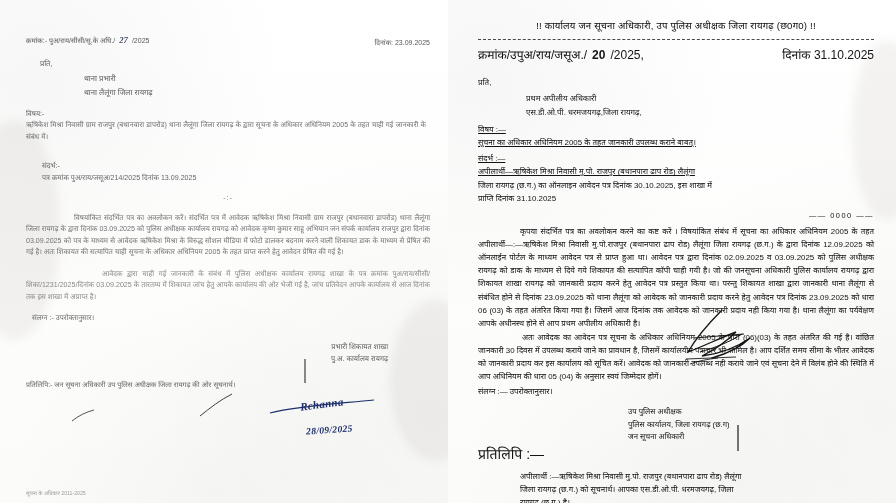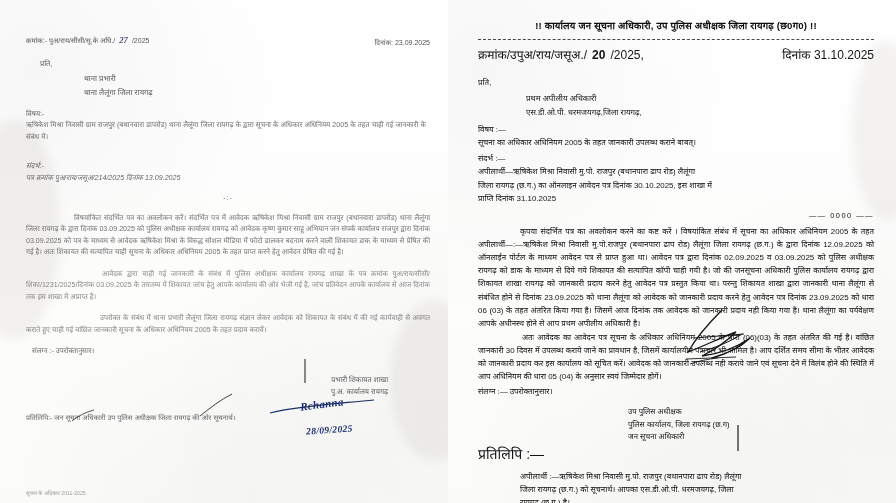--- a/index.html
+++ b/index.html
@@ -49,21 +49,21 @@
 
   .content {
     position: absolute;
     inset: 0;
     padding: 0;
   }
 
   
   .hd-title {
     text-align: center;
-    font-weight: 700;
+    font-weight: 400;
     letter-spacing: 0.2px;
   }
   .rowline { display: flex; justify-content: space-between; align-items: flex-end; }
   .labelled { display: flex; flex-direction: column; }
   .labelled .lbl { flex: 0 0 auto; }
   .labelled .val { flex: 1 1 auto; }
   .para { text-align: justify; }
   .nowrap { white-space: nowrap; }
 
   
@@ -89,21 +89,21 @@
     font-weight: 700;
     color: #24304e;
     font-size: 8.6px;
     padding: 0 4px;
   }
   .left .prati { color: #3f3f3f; margin: 4px 0 2px 14px; font-size: 7.4px; }
   .left .addr { margin-left: 58px; color: #3a3a3a; font-size: 7.6px; line-height: 1.85; }
   .left .vsy { margin: 9px 0 0 0; }
   .left .vsy .lbl { width: 58px; color: #4a4a4a; }
   .left .vsy .val { color: #5a5a5a; padding-right: 4px; }
-  .left .ref { margin: 8px 0 0 0; font-style: italic; }
+  .left .ref { margin: 8px 0 0 16px; }
   .left .ref .lbl { width: 58px; color: #4a4a4a; }
   .left .ref .val { color: #4f4f4f; }
   .left .dash { text-align: center; color: #6a6a6a; margin: 9px 0 8px 0; letter-spacing: 1px; }
   .left .para { margin: 0 0 10px 0; color: #5f5f5f; }
   .left .para.p1 { text-indent: 48px; }
   .left .para.p2 { text-indent: 76px; opacity: 0.84; }
   .left .para.p3 { text-indent: 74px; opacity: 0.88; }
   .left .sanlagn { margin: 8px 0 0 6px; color: #565656; }
   .left .sig-wrap { margin-top: 16px; text-align: right; padding-right: 42px; }
   .left .sig-wrap .ln { color: #3d3d3d; font-size: 7.2px; line-height: 1.7; }
@@ -135,21 +135,21 @@
   .right .rule {
     height: 0;
     border-top: 1.1px dashed #2a2a2a;
     margin: 0 0 6px 0;
     opacity: 0.85;
   }
   .right .krm-row { font-size: 12px; margin-bottom: 10px; }
   .right .krm-row .num { font-weight: 700; padding: 0 5px; }
   .right .prati { font-size: 8.0px; margin-bottom: 3px; }
   .right .addr { margin-left: 48px; line-height: 1.75; font-size: 8.0px; }
-  .right .vsy, .right .ref { margin-top: 3px; }
+  .right .vsy, .right .ref { margin-top: 3px; text-decoration: underline; }
   .right .vsy .lbl, .right .ref .lbl { width: 48px; }
   .right .ref .val { }
   .right .dash { text-align: right; margin: 5px 0 3px 0; letter-spacing: 1.5px; font-size: 7.4px; }
   .right .para { margin: 0 0 1px 0; }
   .right .para.q1 { text-indent: 42px; }
   .right .para.q2 { text-indent: 44px; }
   .right .sanlagn { margin-top: 2px; }
   .right .sig-wrap { margin-top: 8px; padding-left: 150px; }
   .right .sig-wrap .ln { line-height: 1.6; font-size: 7.7px; }
   .right .pratilipi-hd { font-size: 14px; }
@@ -196,21 +196,20 @@
 
       <div class="labelled ref">
         <div class="lbl">संदर्भ:-</div>
         <div class="val">पत्र क्रमांक पुअ/राय/जसूअ/214/2025 दिनांक 13.09.2025</div>
       </div>
 
       <div class="dash">-:-</div>
 
       <div class="para p1">विषयांकित संदर्भित पत्र का अवलोकन करें। संदर्भित पत्र में आवेदक ऋषिकेश मिश्रा निवासी ग्राम राजपुर (बथानवारा डापरोड) थाना लैलूंगा जिला रायगढ़ के द्वारा दिनांक 03.09.2025 को पुलिस अधीक्षक कार्यालय रायगढ़ को आवेदक कृष्ण कुमार साहू अभियान जन संपर्क कार्यालय राजपुर द्वारा दिनांक 03.09.2025 को पत्र के माध्यम से आवेदक ऋषिकेश मिश्रा के विरुद्ध सोशल मीडिया में फोटो डालकर बदनाम करने वाली शिकायत डाक के माध्यम से प्रेषित की गई है। अतः शिकायत की सत्यापित चाही सूचना के अधिकार अधिनियम 2005 के तहत प्राप्त करने हेतु आवेदन प्रेषित की गई है।</div>
       <div class="para p2">आवेदक द्वारा चाही गई जानकारी के संबंध में पुलिस अधीक्षक कार्यालय रायगढ़ शाखा के पत्र क्रमांक पुअ/राय/सीसी/शिका/1231/2025/दिनांक 03.09.2025 के तारतम्य में शिकायत जांच हेतु आपके कार्यालय की ओर भेजी गई है, जांच प्रतिवेदन आपके कार्यालय से आज दिनांक तक इस शाखा में अप्राप्त है।</div>
-      <div class="para p3">उपरोक्त के संबंध में थाना प्रभारी लैलूंगा जिला रायगढ़ संज्ञान लेकर आवेदक को शिकायत के संबंध में की गई कार्यवाही से अवगत कराते हुए चाही गई वांछित जानकारी सूचना के अधिकार अधिनियम 2005 के तहत प्रदाय करावें।</div>
 
       <div class="sanlagn">संलग्न :- उपरोक्तानुसार।</div>
 
       <div class="sig-wrap">
         <div class="ln">प्रभारी शिकायत शाखा</div>
         <div class="ln">पु.अ. कार्यालय रायगढ़</div>
       </div>
 
       <div class="copy-line">प्रतिलिपि:- जन सूचना अधिकारी उप पुलिस अधीक्षक जिला रायगढ़ की ओर सूचनार्थ।</div>
 

